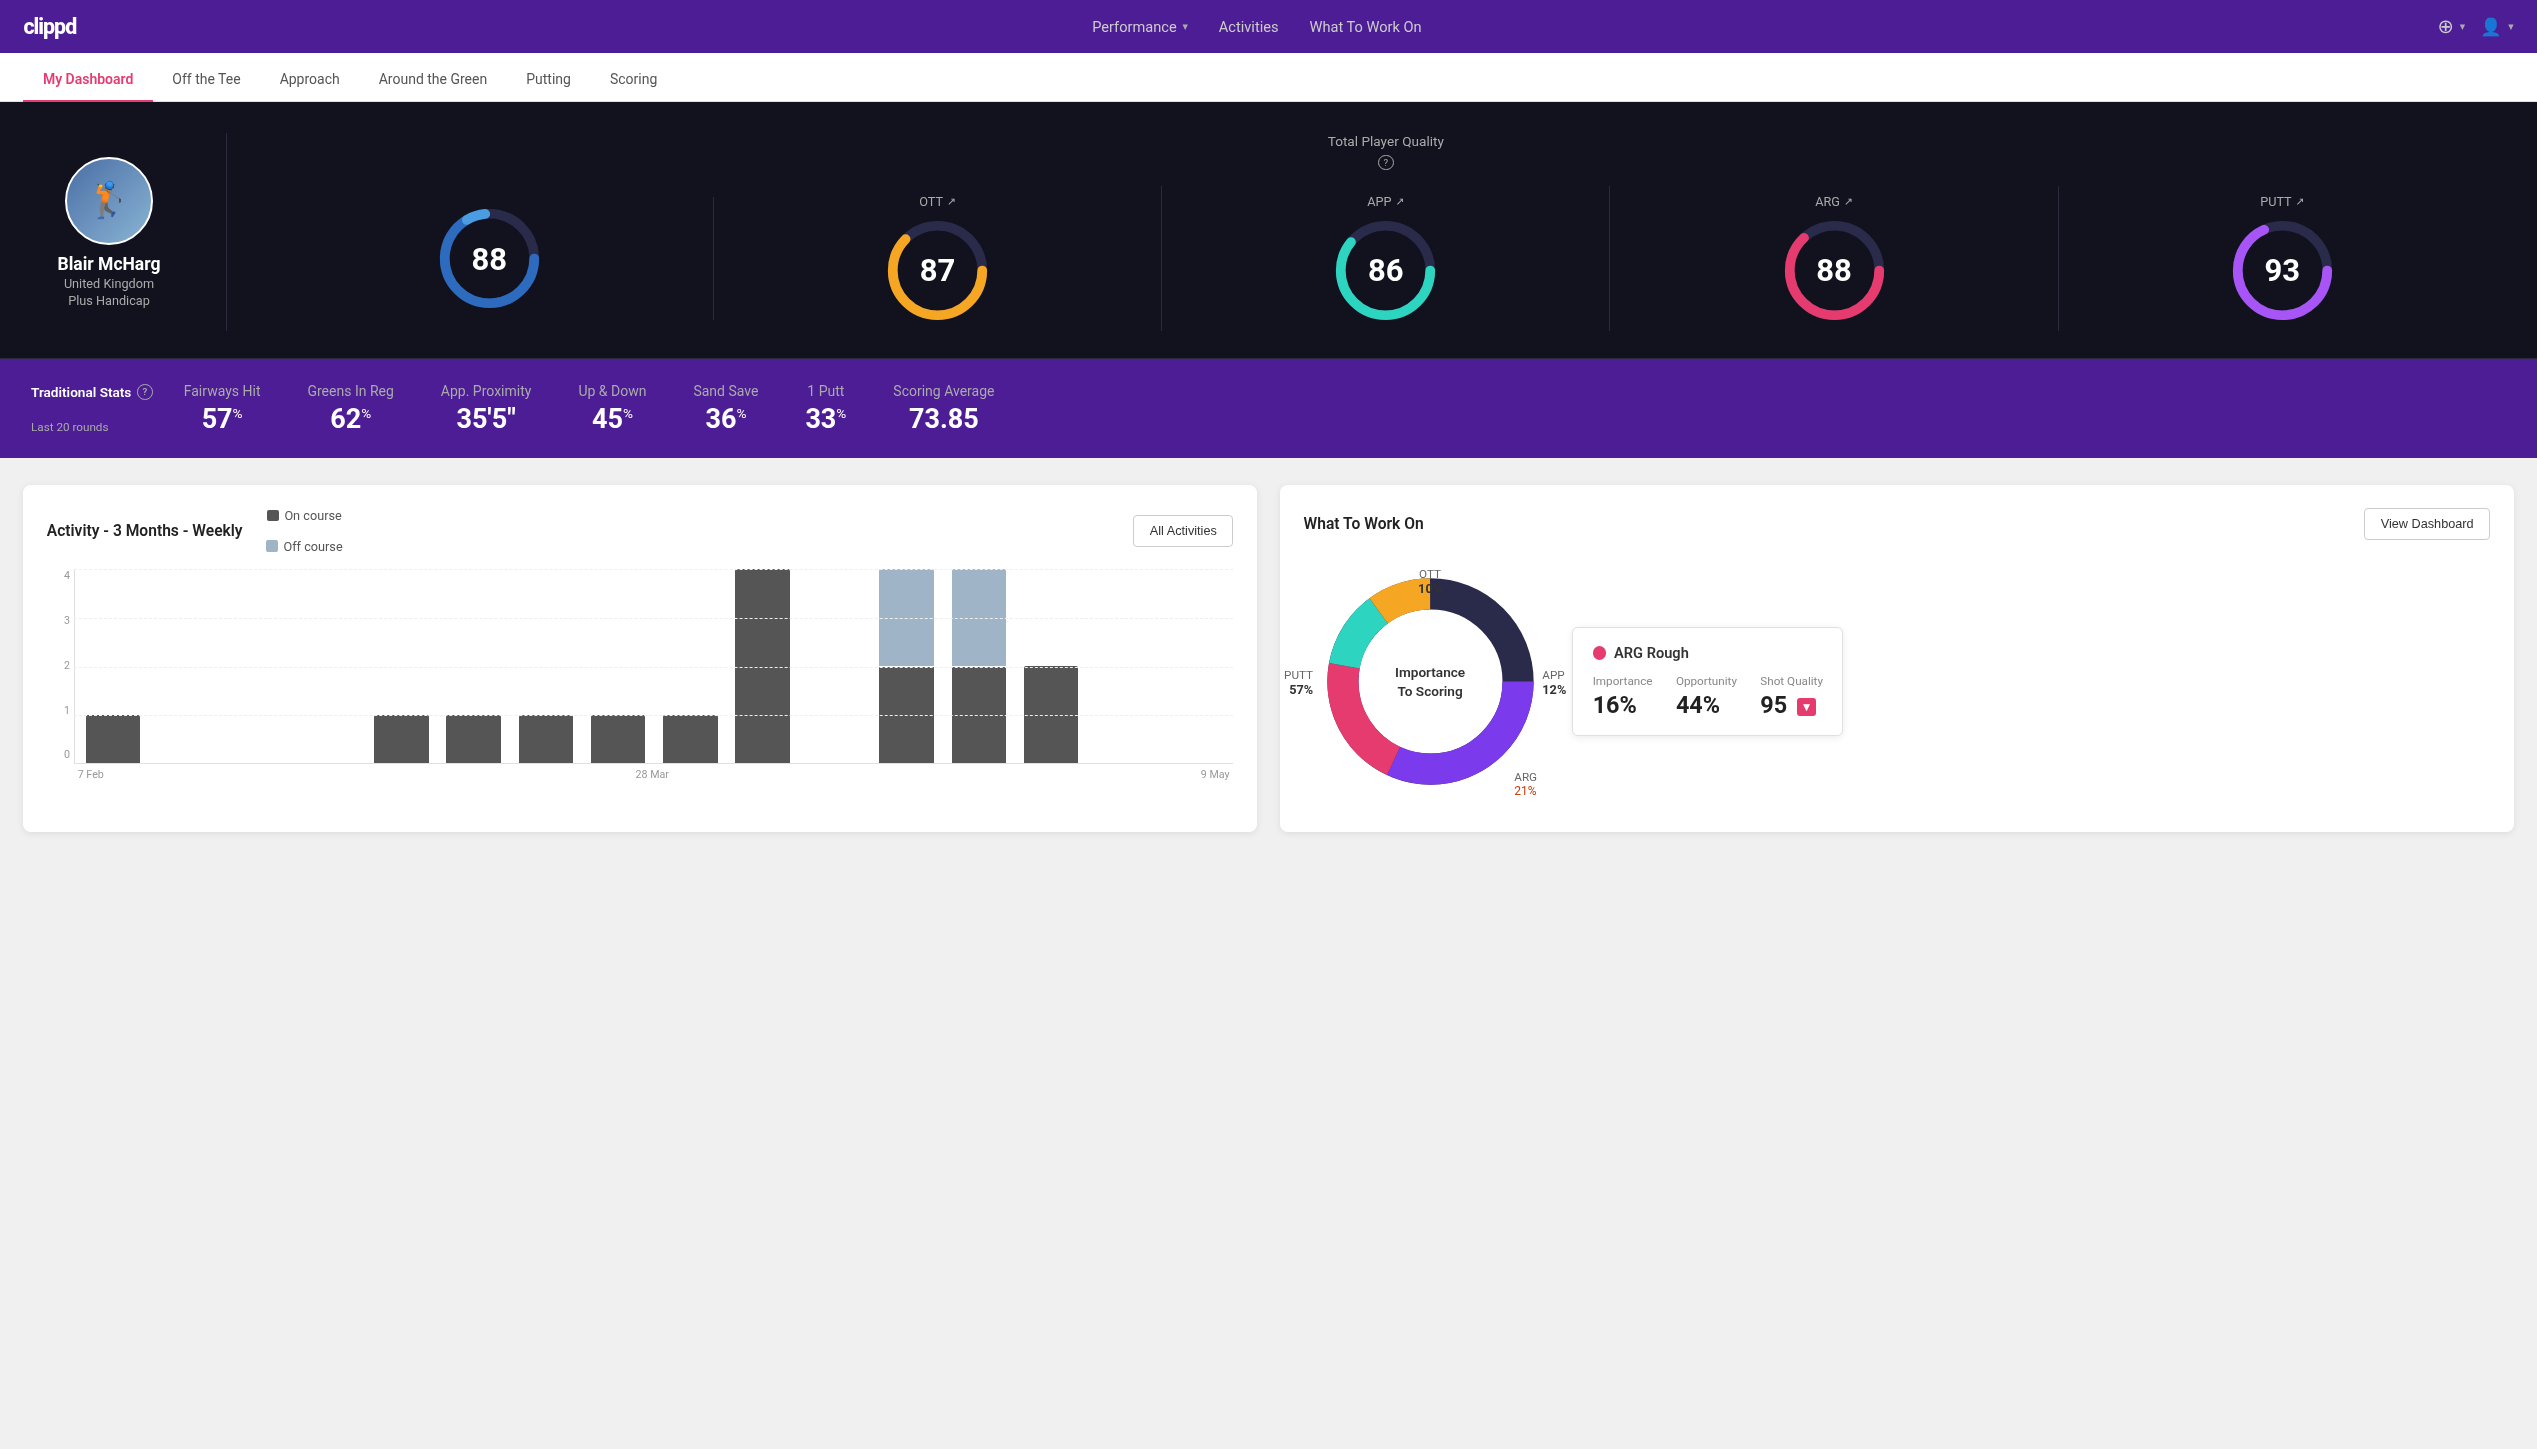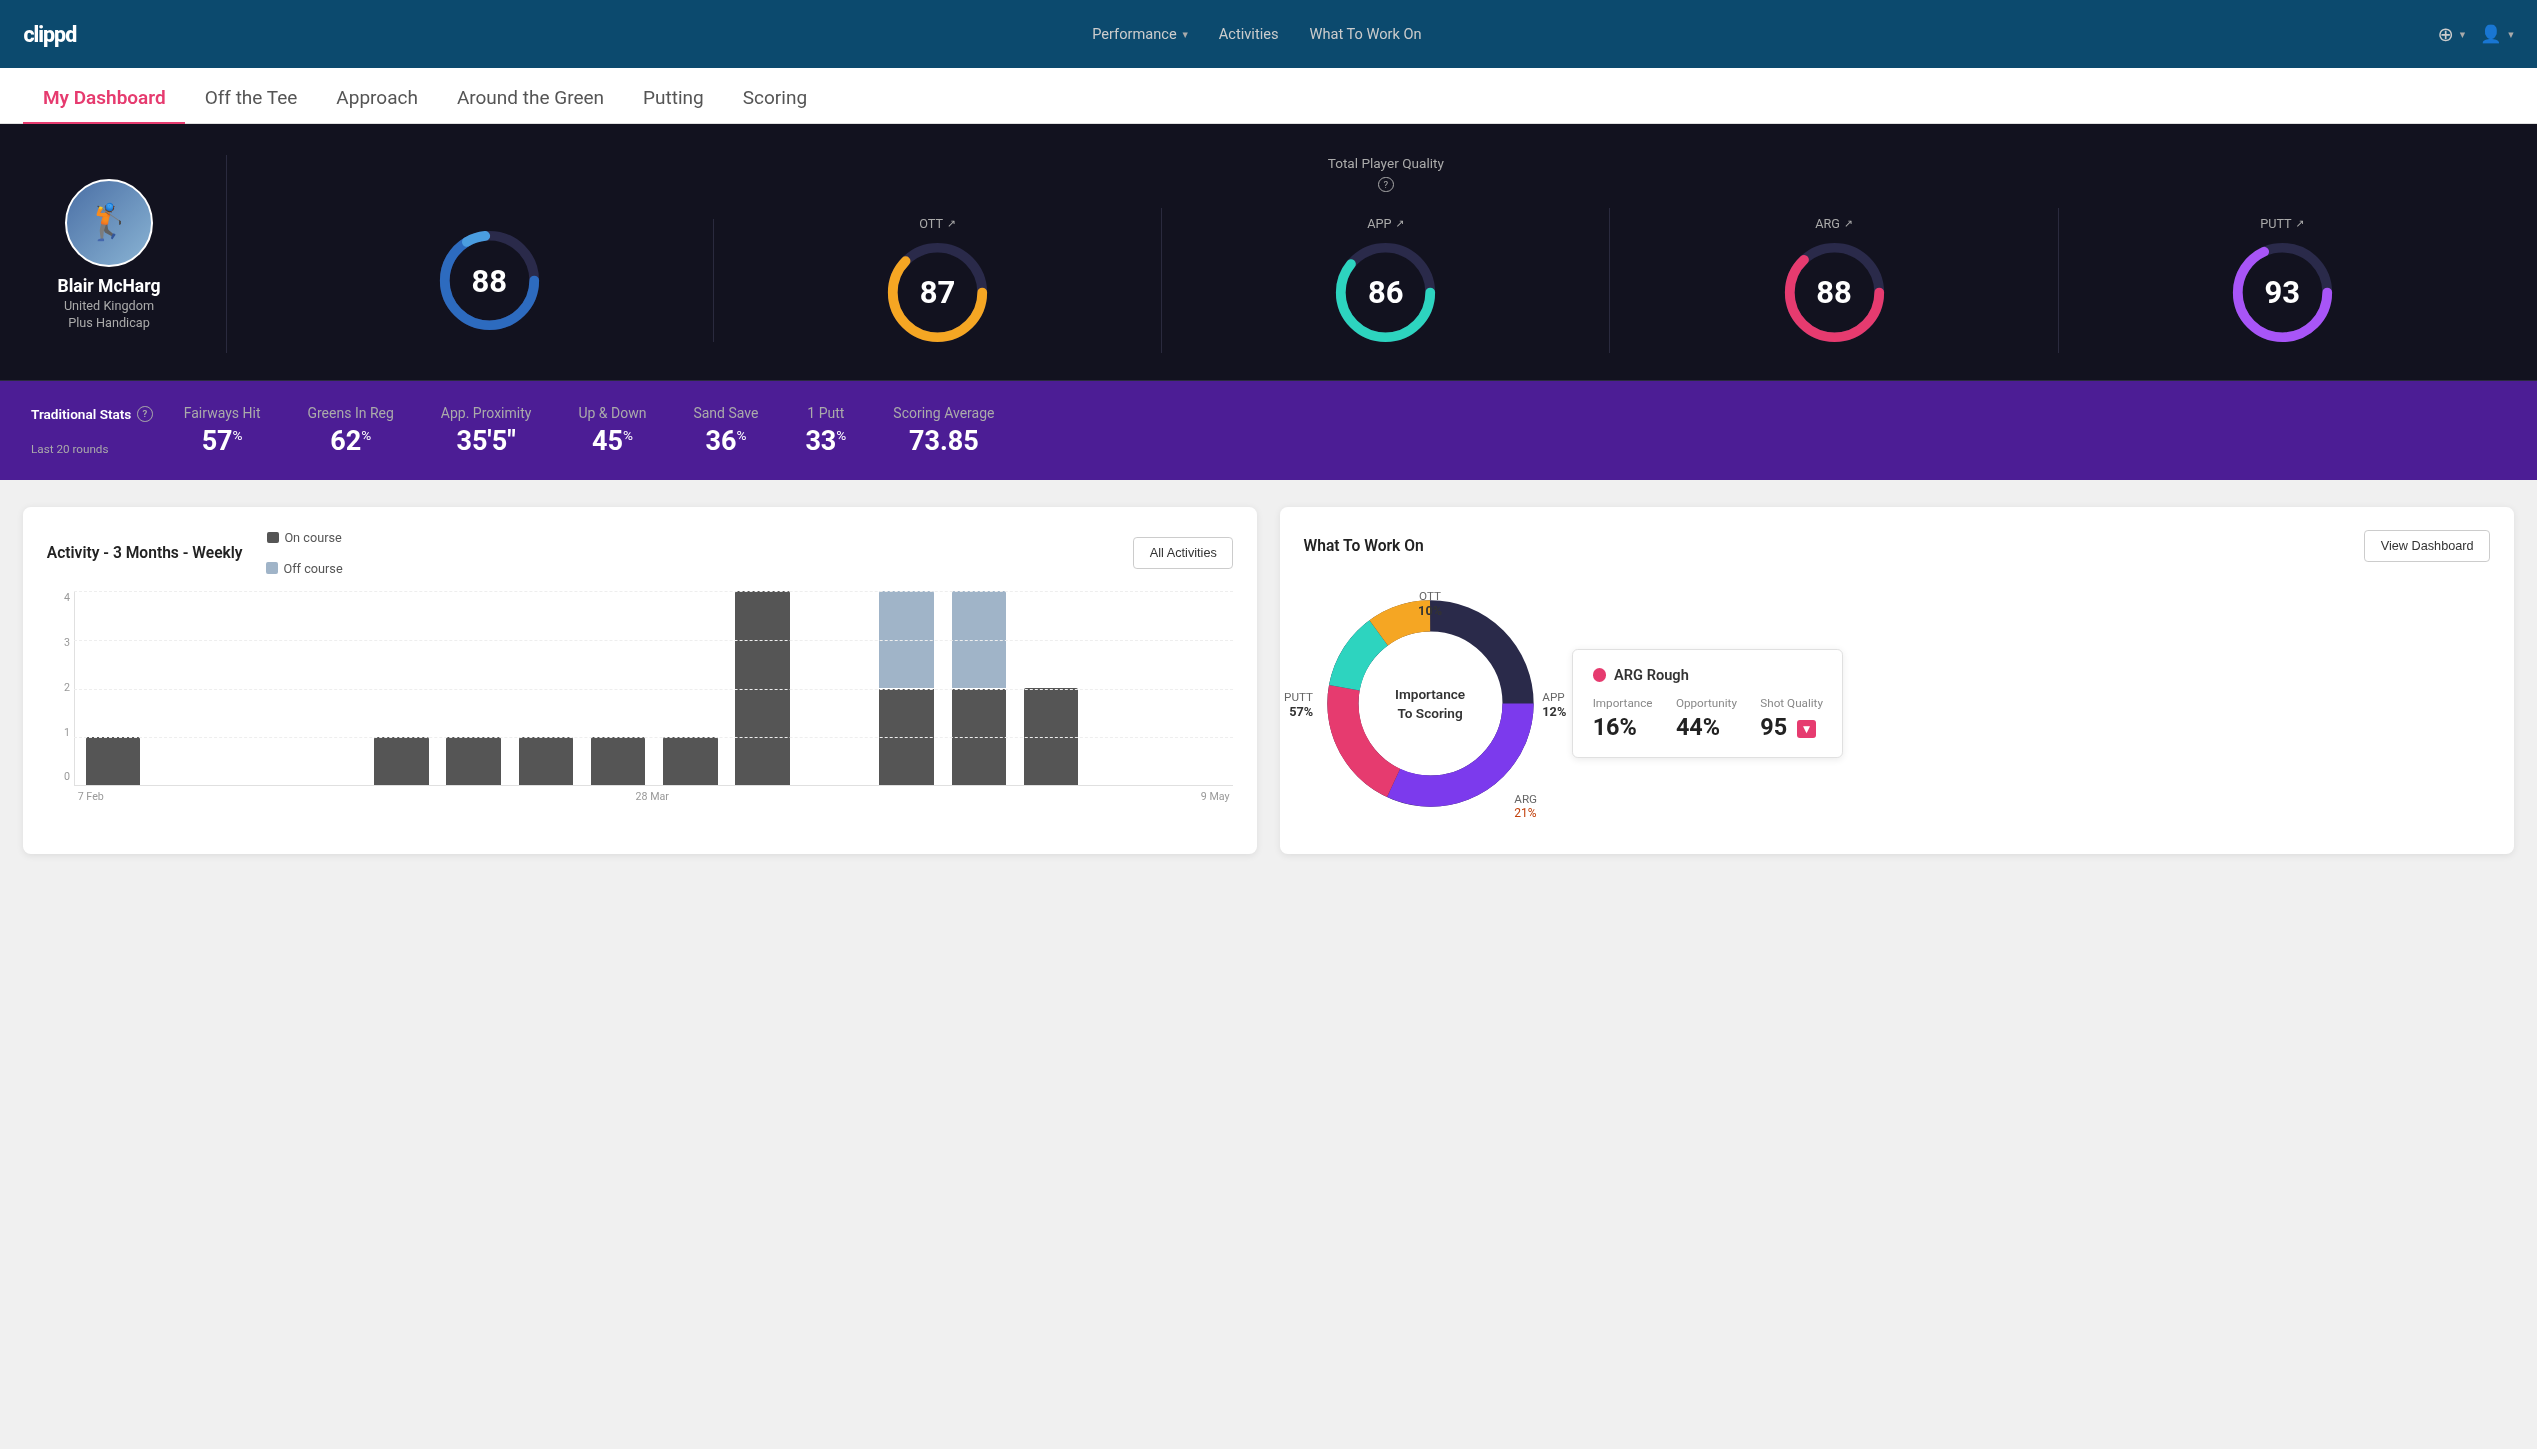--- a/index.html
+++ b/index.html
@@ -1,24 +1,24 @@
 <!DOCTYPE html>
 <html><head>
   <meta charset="utf-8">
   <style>
     * { box-sizing: border-box; margin: 0; padding: 0; }
     body { font-family: -apple-system, BlinkMacSystemFont, 'Segoe UI', Roboto, sans-serif; background: #f0f0f0; color: #fff; }
 
     
     .top-nav {
-      background: #0c4a6e;
+      background: #4c1d95;
       display: flex;
       align-items: center;
       padding: 0 23.4px;
-      height: 68px;
+      height: 53px;
       justify-content: space-between;
     }
     .nav-logo {
       font-size: 21.4px;
       font-weight: 800;
       color: #e63b6f;
       letter-spacing: -1px;
     }
     .nav-logo span { color: #fff; }
     .nav-links { display: flex; gap: 31px; align-items: center; }
@@ -36,21 +36,21 @@
 
     
     .tab-bar {
       background: #fff;
       display: flex;
       padding: 0 23.4px;
       border-bottom: 1px solid #e0e0e0;
     }
     .tab-item {
       padding: 17.5px 19.5px 13.6px;
-      font-size: 19px;
+      font-size: 14px;
       color: #555;
       cursor: pointer;
       border-bottom: 2.9px solid transparent;
       margin-bottom: -1px;
     }
     .tab-item.active {
       color: #e63b6f;
       border-bottom-color: #e63b6f;
       font-weight: 600;
     }

